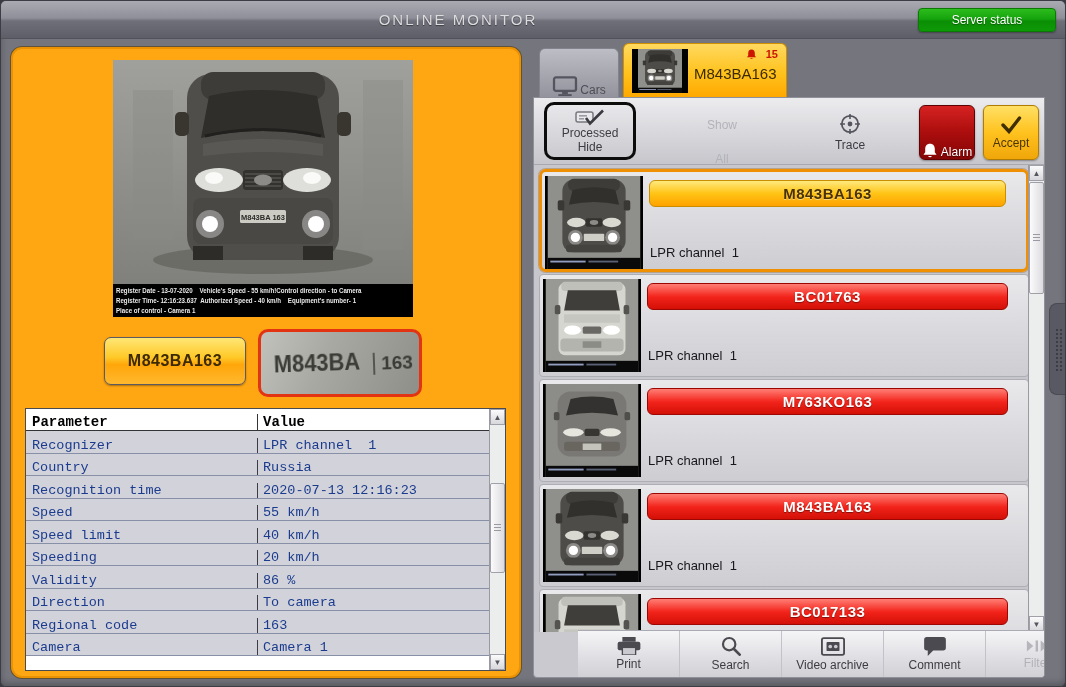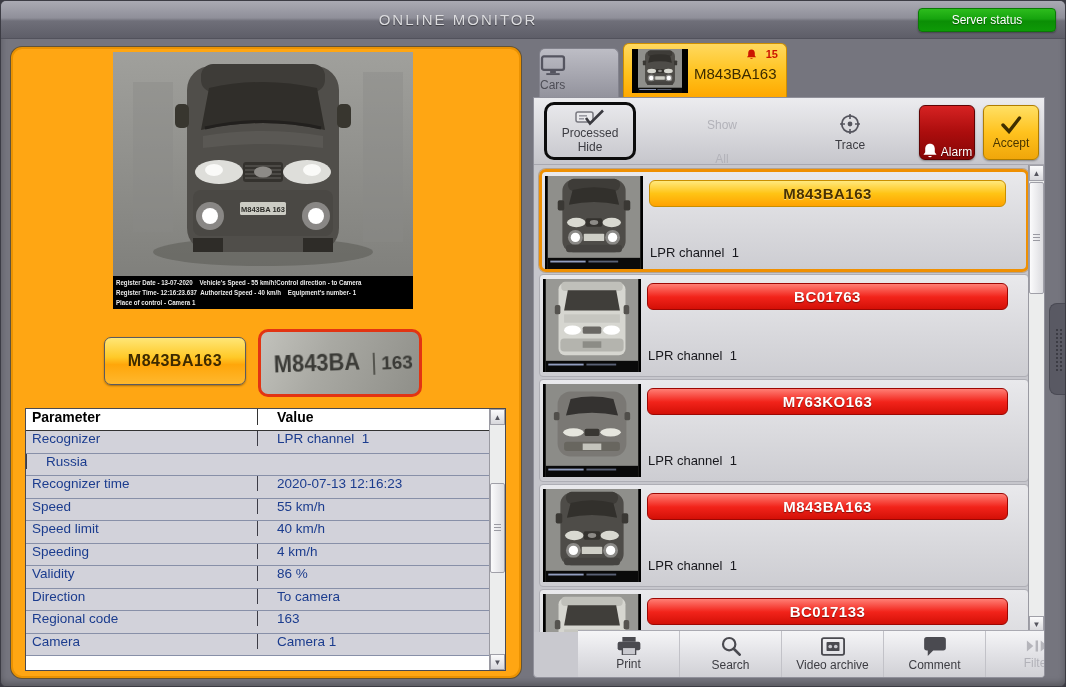--- a/index.html
+++ b/index.html
@@ -18,21 +18,21 @@
   .btn-server { position:absolute; right:9px; top:7px; width:138px; height:24px;
     background:linear-gradient(#2dbc1d 0%, #16a40e 45%, #0b8e05 55%, #0e9a07 100%);
     border:1px solid #0a7a05; border-radius:4px; color:#fff; font-size:12px;
     display:flex; align-items:center; justify-content:center; text-shadow:0 1px 1px rgba(0,0,0,.4);
     box-shadow:0 1px 2px rgba(0,0,0,.35); cursor:pointer; }
 
   
   .panel-left { position:absolute; left:10px; top:46px; width:510px; height:631px;
     background:#ffa613; border:2px solid #ea9202; border-radius:11px;
     box-shadow:0 0 0 1px rgba(80,55,0,.55); }
-  .photo { position:absolute; left:100px; top:3px; width:300px; height:257px;
+  .photo { position:absolute; left:100px; top:11px; width:300px; height:257px;
     background:#000; display:flex; flex-direction:column; overflow:hidden; }
   .photo-stage { width:300px; height:224px; display:block; }
   .photo-caption { height:33px; background:#000; color:#e9e9e9; font-size:7px; line-height:10px;
     padding:2px 3px; overflow:hidden; }
   .photo-caption div { white-space:pre; transform:scaleX(.88); transform-origin:left; font-weight:bold; }
 
   .plate-btn { position:absolute; left:91px; top:288px; width:142px; height:48px;
     border:1px solid #5a5a60; border-radius:7px;
     background:linear-gradient(#ffe676 0%, #ffc928 42%, #ffa60a 58%, #ffb82e 100%);
     color:#3d2a00; font-weight:bold; font-size:16px; letter-spacing:.5px;
@@ -45,43 +45,43 @@
   .plate-main { flex:1; text-align:center; font-weight:bold; font-size:23px; color:#3b3b37;
     filter:blur(.4px); transform:rotate(-2deg) scaleX(.95); }
   .plate-region { width:46px; border-left:2px solid #55554f; text-align:center; font-weight:bold;
     font-size:19px; color:#3b3b37; filter:blur(.4px); transform:rotate(-2deg); }
 
   
   .ptable { position:absolute; left:12px; top:359px; width:481px; height:263px;
     background:#fff; border:1px solid #4a4a52; overflow:hidden; }
   .ptable-inner { position:absolute; left:0; top:0; right:16px; bottom:0; }
   .prow { display:flex; height:22.5px; background:#d2d2da; border-bottom:1px solid #8890a8;
-    color:#1b3c8e; font-size:13.5px; align-items:flex-start; white-space:pre; }
+    color:#1b3c8e; font-size:13.5px; align-items:flex-end; white-space:pre;font-family:Liberation Mono, monospace; }
   .prow.head { background:#fff; color:#000; font-weight:bold; height:22px; border-bottom:1px solid #333; font-size:14px; }
   .pcell-p { width:231px; padding-left:6px; overflow:hidden; }
-  .pcell-v { flex:1; padding-left:19px; border-left:1px solid #3c3c46; overflow:hidden; }
+  .pcell-v { flex:1; padding-left:5px; border-left:1px solid #3c3c46; overflow:hidden; }
   .prow.head .pcell-v { border-left:1px solid #333; }
 
   
   .vscroll { position:absolute; top:0; right:0; bottom:0; width:16px; background:#eceded;
     border-left:1px solid #9a9aa2; }
   .sbtn { position:absolute; left:0; width:15px; height:16px; background:linear-gradient(#fbfbfc,#d8d8dc);
     border:1px solid #a0a0a8; display:flex; align-items:center; justify-content:center;
     font-size:8px; color:#55555e; cursor:pointer; }
   .sbtn.up { top:0; } .sbtn.down { bottom:0; }
   .sthumb { position:absolute; left:0; width:15px; background:linear-gradient(90deg,#fbfbfc,#dcdce0);
     border:1px solid #a0a0a8; border-radius:2px; cursor:pointer; }
   .sgrip { position:absolute; left:3px; right:3px; top:50%; height:8px; margin-top:-4px;
     background:repeating-linear-gradient(#9a9aa2 0 1px, transparent 1px 3px); }
 
   
   .tab-cars { position:absolute; left:538px; top:47px; width:80px; height:49px;
     background:linear-gradient(#bdbdc5 0%, #a8a8b1 50%, #93939d 100%);
     border:1px solid #83838d; border-bottom:none; border-radius:6px 6px 0 0;
-    display:flex; flex-direction:column; align-items:flex-start; justify-content:center; gap:2px;
+    display:flex; align-items:flex-end; justify-content:center; gap:2px;
     color:#4e4e56; font-size:12px; cursor:pointer; }
   .tab-active { position:absolute; left:622px; top:42px; width:164px; height:54px;
     background:linear-gradient(#ffd95f 0%, #ffc21d 55%, #ffa800 100%);
     border:1px solid #cf8f00; border-bottom:none; border-radius:6px 6px 0 0; cursor:pointer; }
   .tab-thumb { position:absolute; left:8px; top:5px; width:56px; height:44px; background:#000; overflow:hidden; }
   .tab-label { position:absolute; left:70px; top:21px; font-size:15px; color:#3c2b00; }
   .tab-alert { position:absolute; right:8px; top:4px; display:flex; align-items:center; gap:9px;
     color:#cc1500; font-size:11px; font-weight:bold; }
 
   
@@ -270,25 +270,25 @@
       <div class="plate-region">163</div>
     </div>
 
     <div class="ptable">
       <div class="ptable-inner">
         <div class="prow head">
           <div class="pcell-p">Parameter</div>
           <div class="pcell-v">Value</div>
         </div>
         <div class="prow"><div class="pcell-p">Recognizer</div><div class="pcell-v">LPR channel  1</div></div>
-        <div class="prow"><div class="pcell-v">Russia</div></div>
-        <div class="prow"><div class="pcell-p">Recognizer time</div><div class="pcell-v">2020-07-13 12:16:23</div></div>
+        <div class="prow"><div class="pcell-p">Country</div><div class="pcell-v">Russia</div></div>
+        <div class="prow"><div class="pcell-p">Recognition time</div><div class="pcell-v">2020-07-13 12:16:23</div></div>
         <div class="prow"><div class="pcell-p">Speed</div><div class="pcell-v">55 km/h</div></div>
         <div class="prow"><div class="pcell-p">Speed limit</div><div class="pcell-v">40 km/h</div></div>
-        <div class="prow"><div class="pcell-p">Speeding</div><div class="pcell-v">4 km/h</div></div>
+        <div class="prow"><div class="pcell-p">Speeding</div><div class="pcell-v">20 km/h</div></div>
         <div class="prow"><div class="pcell-p">Validity</div><div class="pcell-v">86 %</div></div>
         <div class="prow"><div class="pcell-p">Direction</div><div class="pcell-v">To camera</div></div>
         <div class="prow"><div class="pcell-p">Regional code</div><div class="pcell-v">163</div></div>
         <div class="prow"><div class="pcell-p">Camera</div><div class="pcell-v">Camera 1</div></div>
       </div>
       <div class="vscroll">
         <div class="sbtn up">▲</div>
         <div class="sthumb" style="top:74px; height:90px;">
             <div class="sgrip"></div>
           </div>

